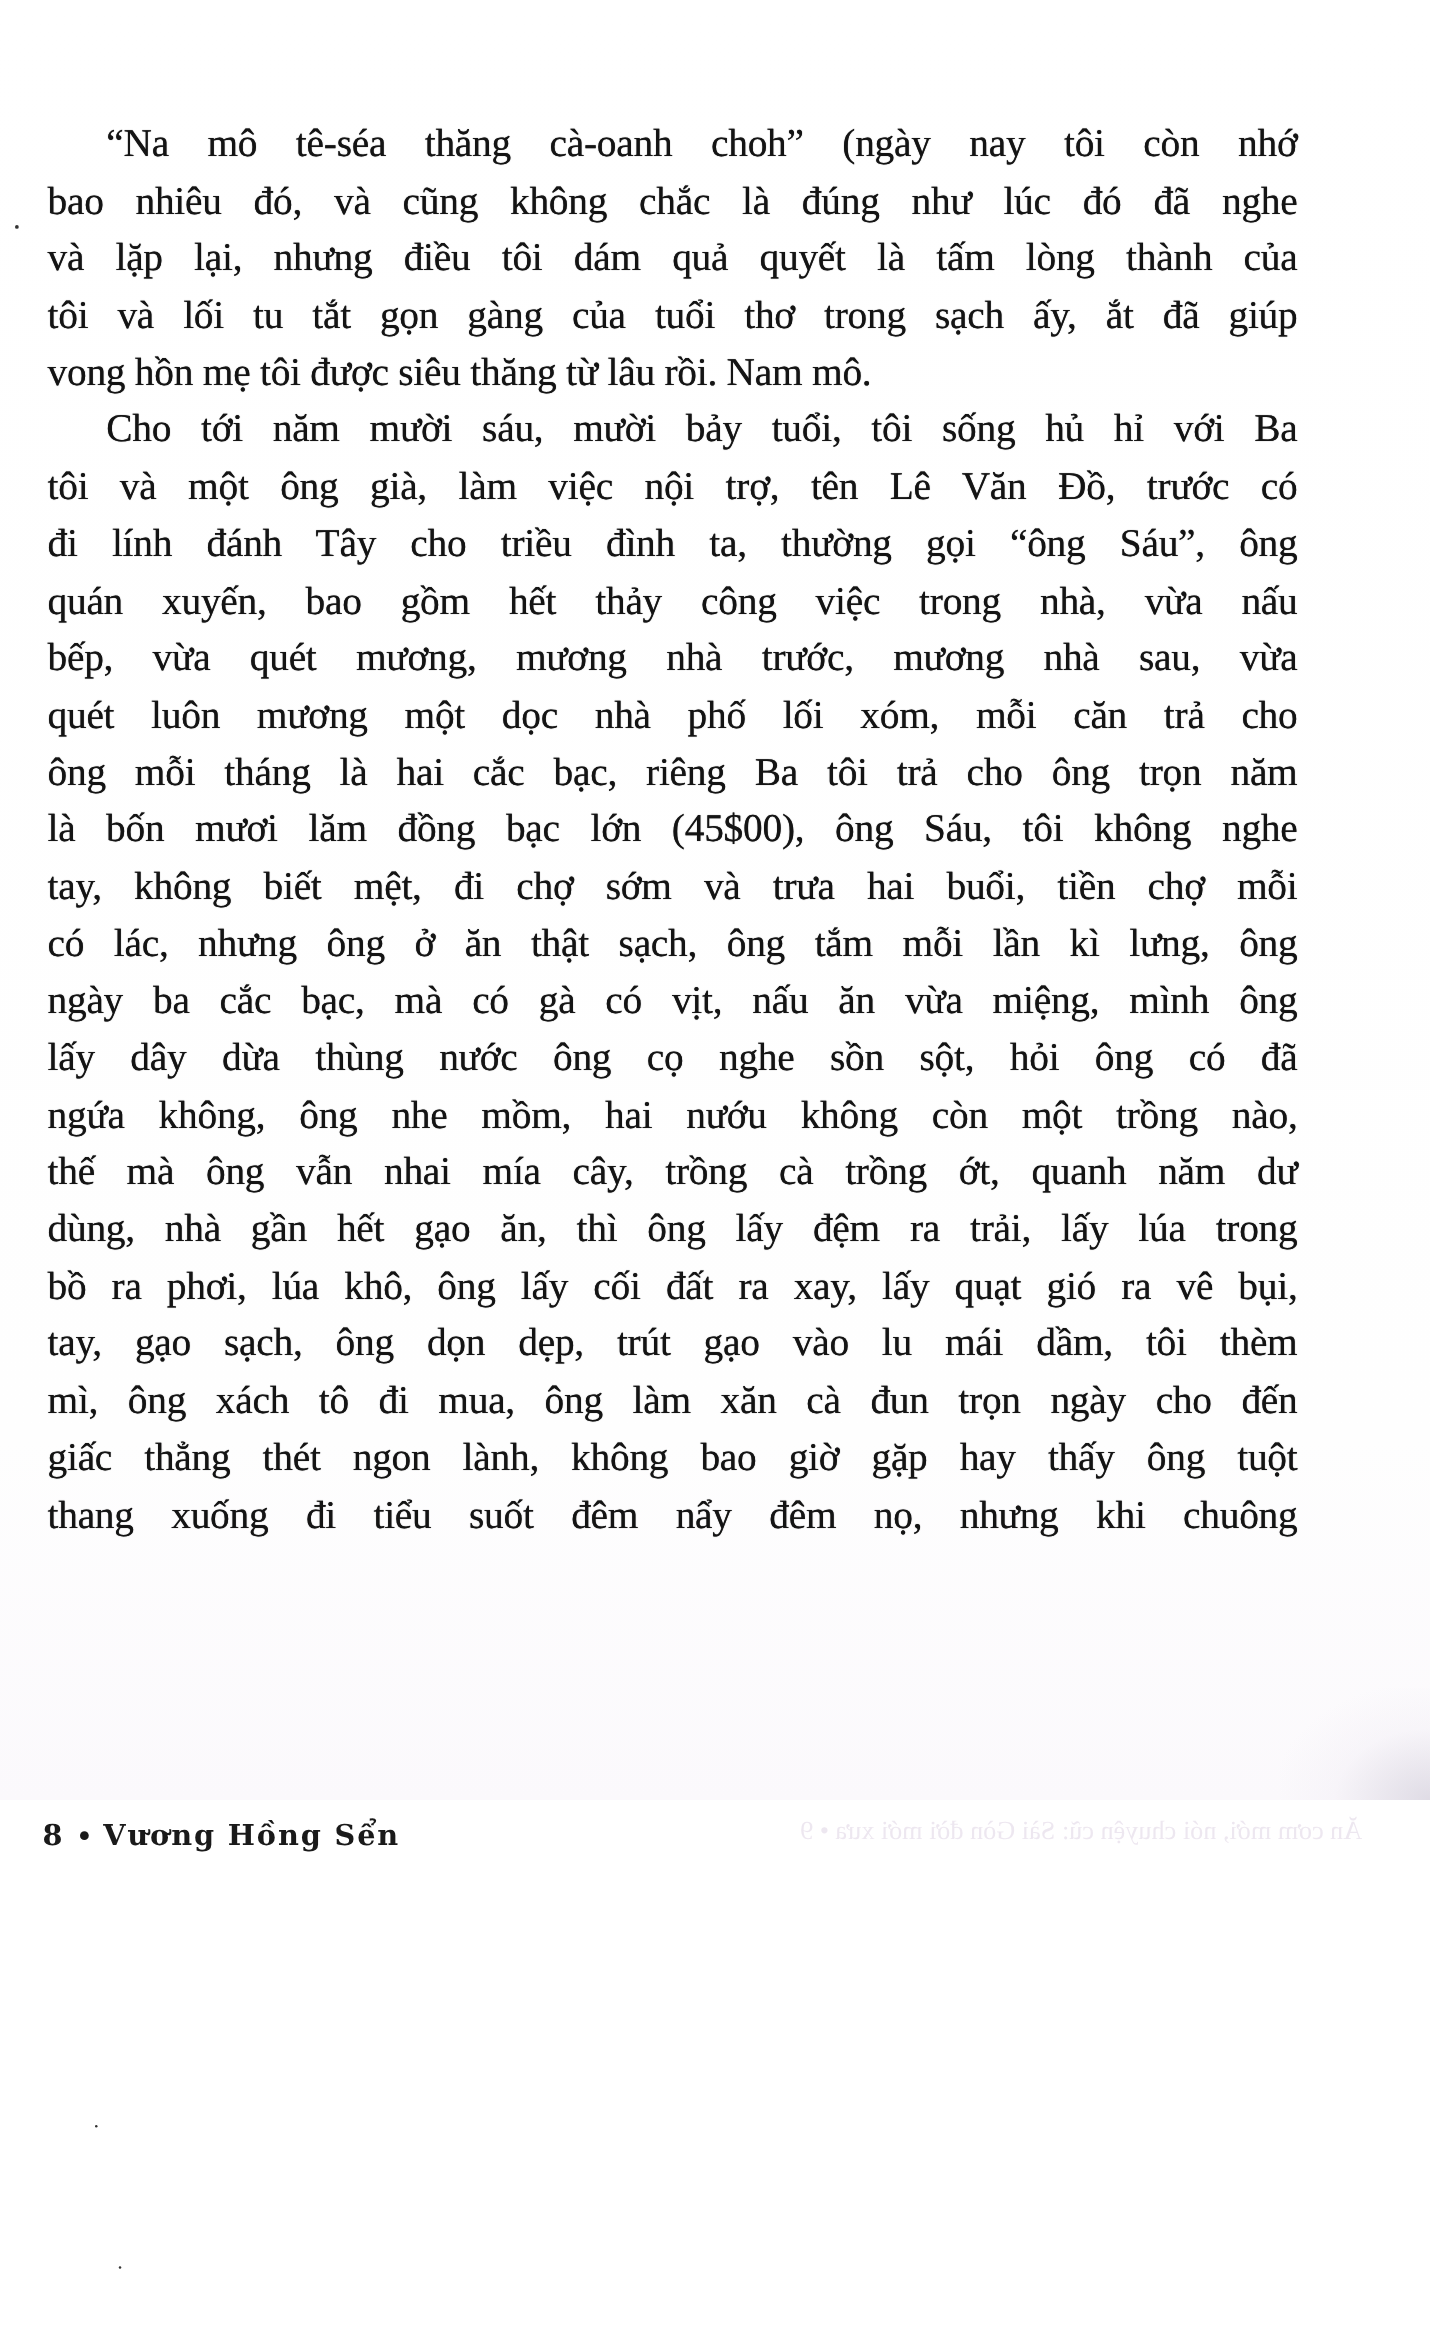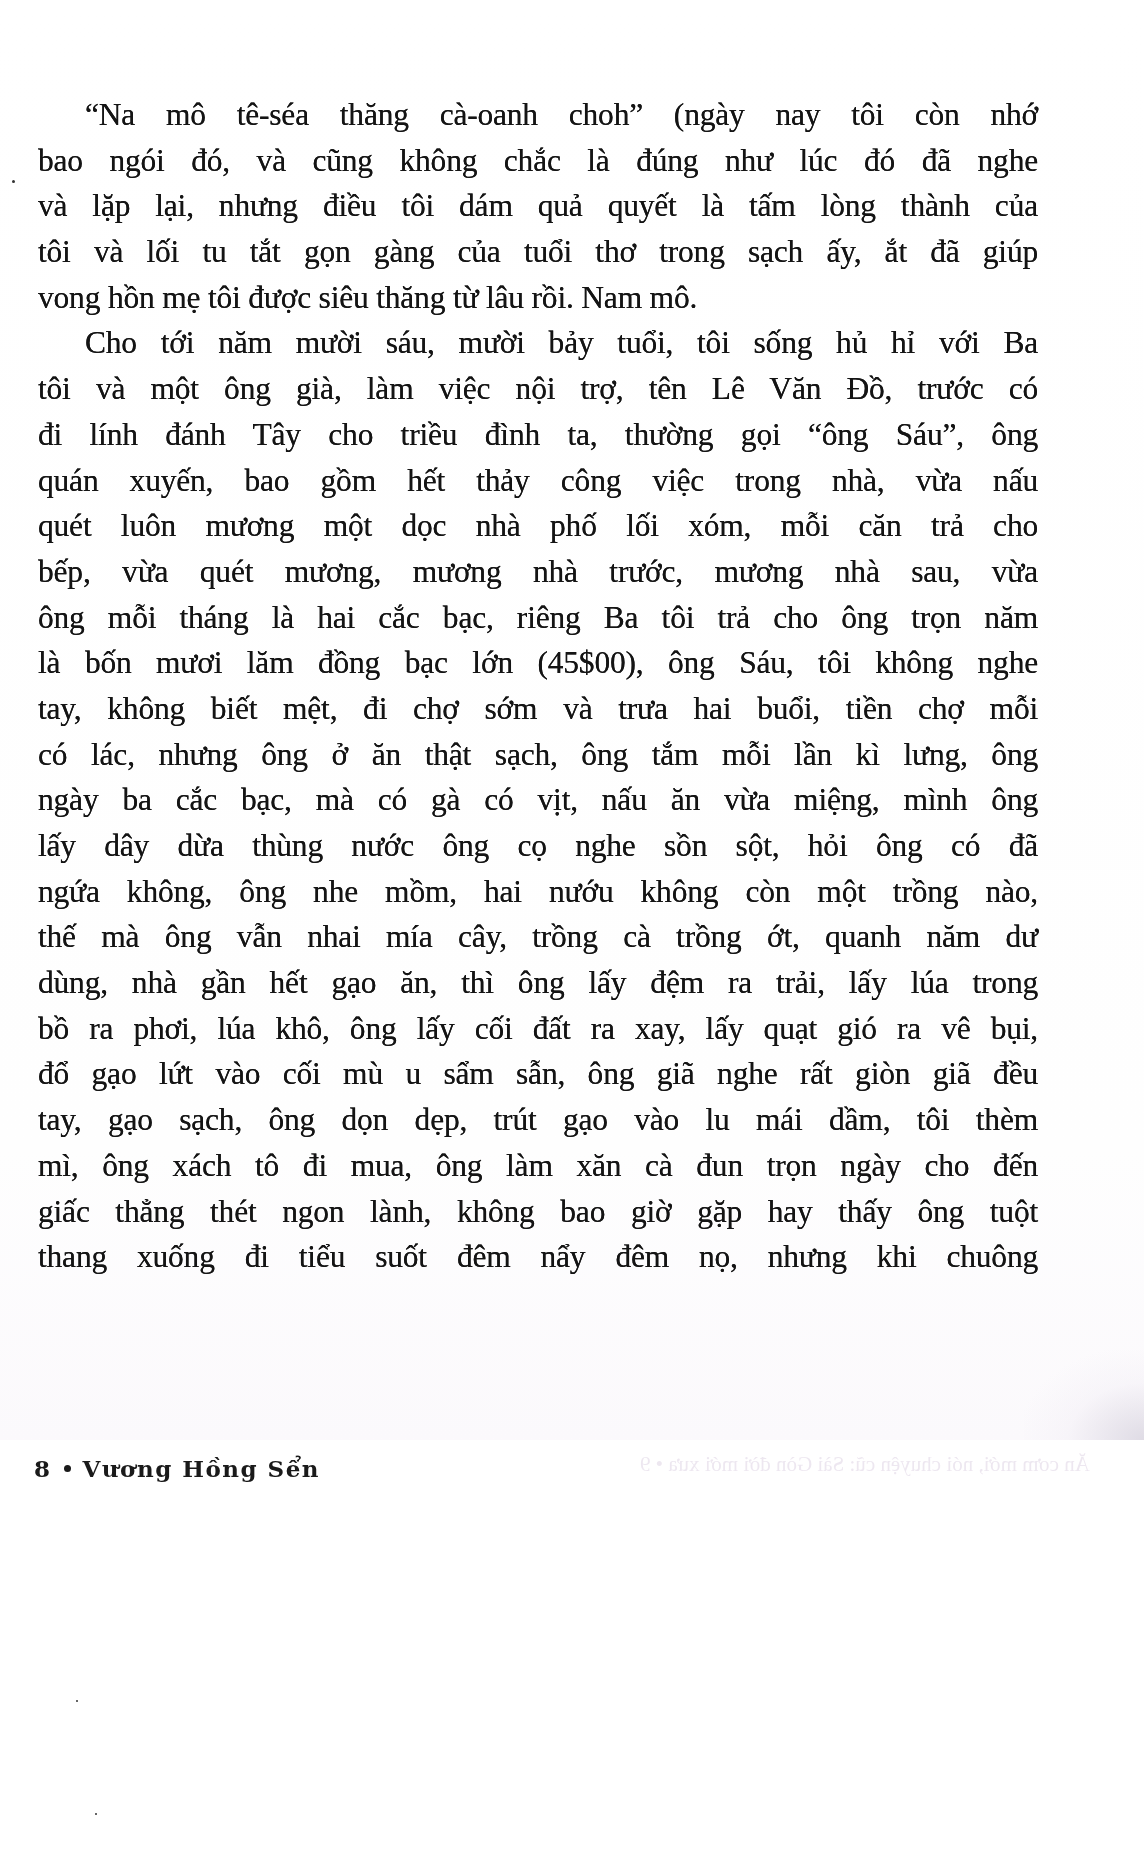--- a/index.html
+++ b/index.html
@@ -107,43 +107,42 @@
 <div class="page">
   <div class="corner-shade"></div>
 
   <div class="speck" style="left:12px; top:180px;"></div>
   <div class="speck" style="left:76px; top:1700px; width:2px; height:2px;"></div>
   <div class="speck" style="left:95px; top:1813px; width:2px; height:2px;"></div>
 
   <div class="text-block">
     <div class="paragraph">
       <span class="line indent">“Na mô tê-séa thăng cà-oanh choh” (ngày nay tôi còn nhớ</span>
-      <span class="line">bao ngói đó, và cũng không chắc là đúng như lúc đó đã nghe</span>
+      <span class="line">bao nhiêu đó, và cũng không chắc là đúng như lúc đó đã nghe</span>
       <span class="line">và lặp lại, nhưng điều tôi dám quả quyết là tấm lòng thành của</span>
       <span class="line">tôi và lối tu tắt gọn gàng của tuổi thơ trong sạch ấy, ắt đã giúp</span>
       <span class="line last">vong hồn mẹ tôi được siêu thăng từ lâu rồi. Nam mô.</span>
     </div>
     <div class="paragraph">
       <span class="line indent">Cho tới năm mười sáu, mười bảy tuổi, tôi sống hủ hỉ với Ba</span>
       <span class="line">tôi và một ông già, làm việc nội trợ, tên Lê Văn Đồ, trước có</span>
       <span class="line">đi lính đánh Tây cho triều đình ta, thường gọi “ông Sáu”, ông</span>
       <span class="line">quán xuyến, bao gồm hết thảy công việc trong nhà, vừa nấu</span>
+      <span class="line">bếp, vừa quét mương, mương nhà trước, mương nhà sau, vừa</span>
       <span class="line">quét luôn mương một dọc nhà phố lối xóm, mỗi căn trả cho</span>
-      <span class="line">bếp, vừa quét mương, mương nhà trước, mương nhà sau, vừa</span>
       <span class="line">ông mỗi tháng là hai cắc bạc, riêng Ba tôi trả cho ông trọn năm</span>
       <span class="line">là bốn mươi lăm đồng bạc lớn (45$00), ông Sáu, tôi không nghe</span>
       <span class="line">tay, không biết mệt, đi chợ sớm và trưa hai buổi, tiền chợ mỗi</span>
       <span class="line">có lác, nhưng ông ở ăn thật sạch, ông tắm mỗi lần kì lưng, ông</span>
       <span class="line">ngày ba cắc bạc, mà có gà có vịt, nấu ăn vừa miệng, mình ông</span>
       <span class="line">lấy dây dừa thùng nước ông cọ nghe sồn sột, hỏi ông có đã</span>
       <span class="line">ngứa không, ông nhe mồm, hai nướu không còn một trồng nào,</span>
       <span class="line">thế mà ông vẫn nhai mía cây, trồng cà trồng ớt, quanh năm dư</span>
       <span class="line">dùng, nhà gần hết gạo ăn, thì ông lấy đệm ra trải, lấy lúa trong</span>
       <span class="line">bồ ra phơi, lúa khô, ông lấy cối đất ra xay, lấy quạt gió ra vê bụi,</span>
-      <span class="line">đổ gạo lứt vào cối mù u sẩm sẫn, ông giã nghe rất giòn giã đều</span>
       <span class="line">tay, gạo sạch, ông dọn dẹp, trút gạo vào lu mái dầm, tôi thèm</span>
       <span class="line">mì, ông xách tô đi mua, ông làm xăn cà đun trọn ngày cho đến</span>
       <span class="line">giấc thẳng thét ngon lành, không bao giờ gặp hay thấy ông tuột</span>
       <span class="line">thang xuống đi tiểu suốt đêm nẩy đêm nọ, nhưng khi chuông</span>
     </div>
   </div>
 
   <div class="bleed">Ăn cơm mới, nói chuyện cũ: Sài Gòn đời mới xưa • 9</div>
 
   <div class="footer">

